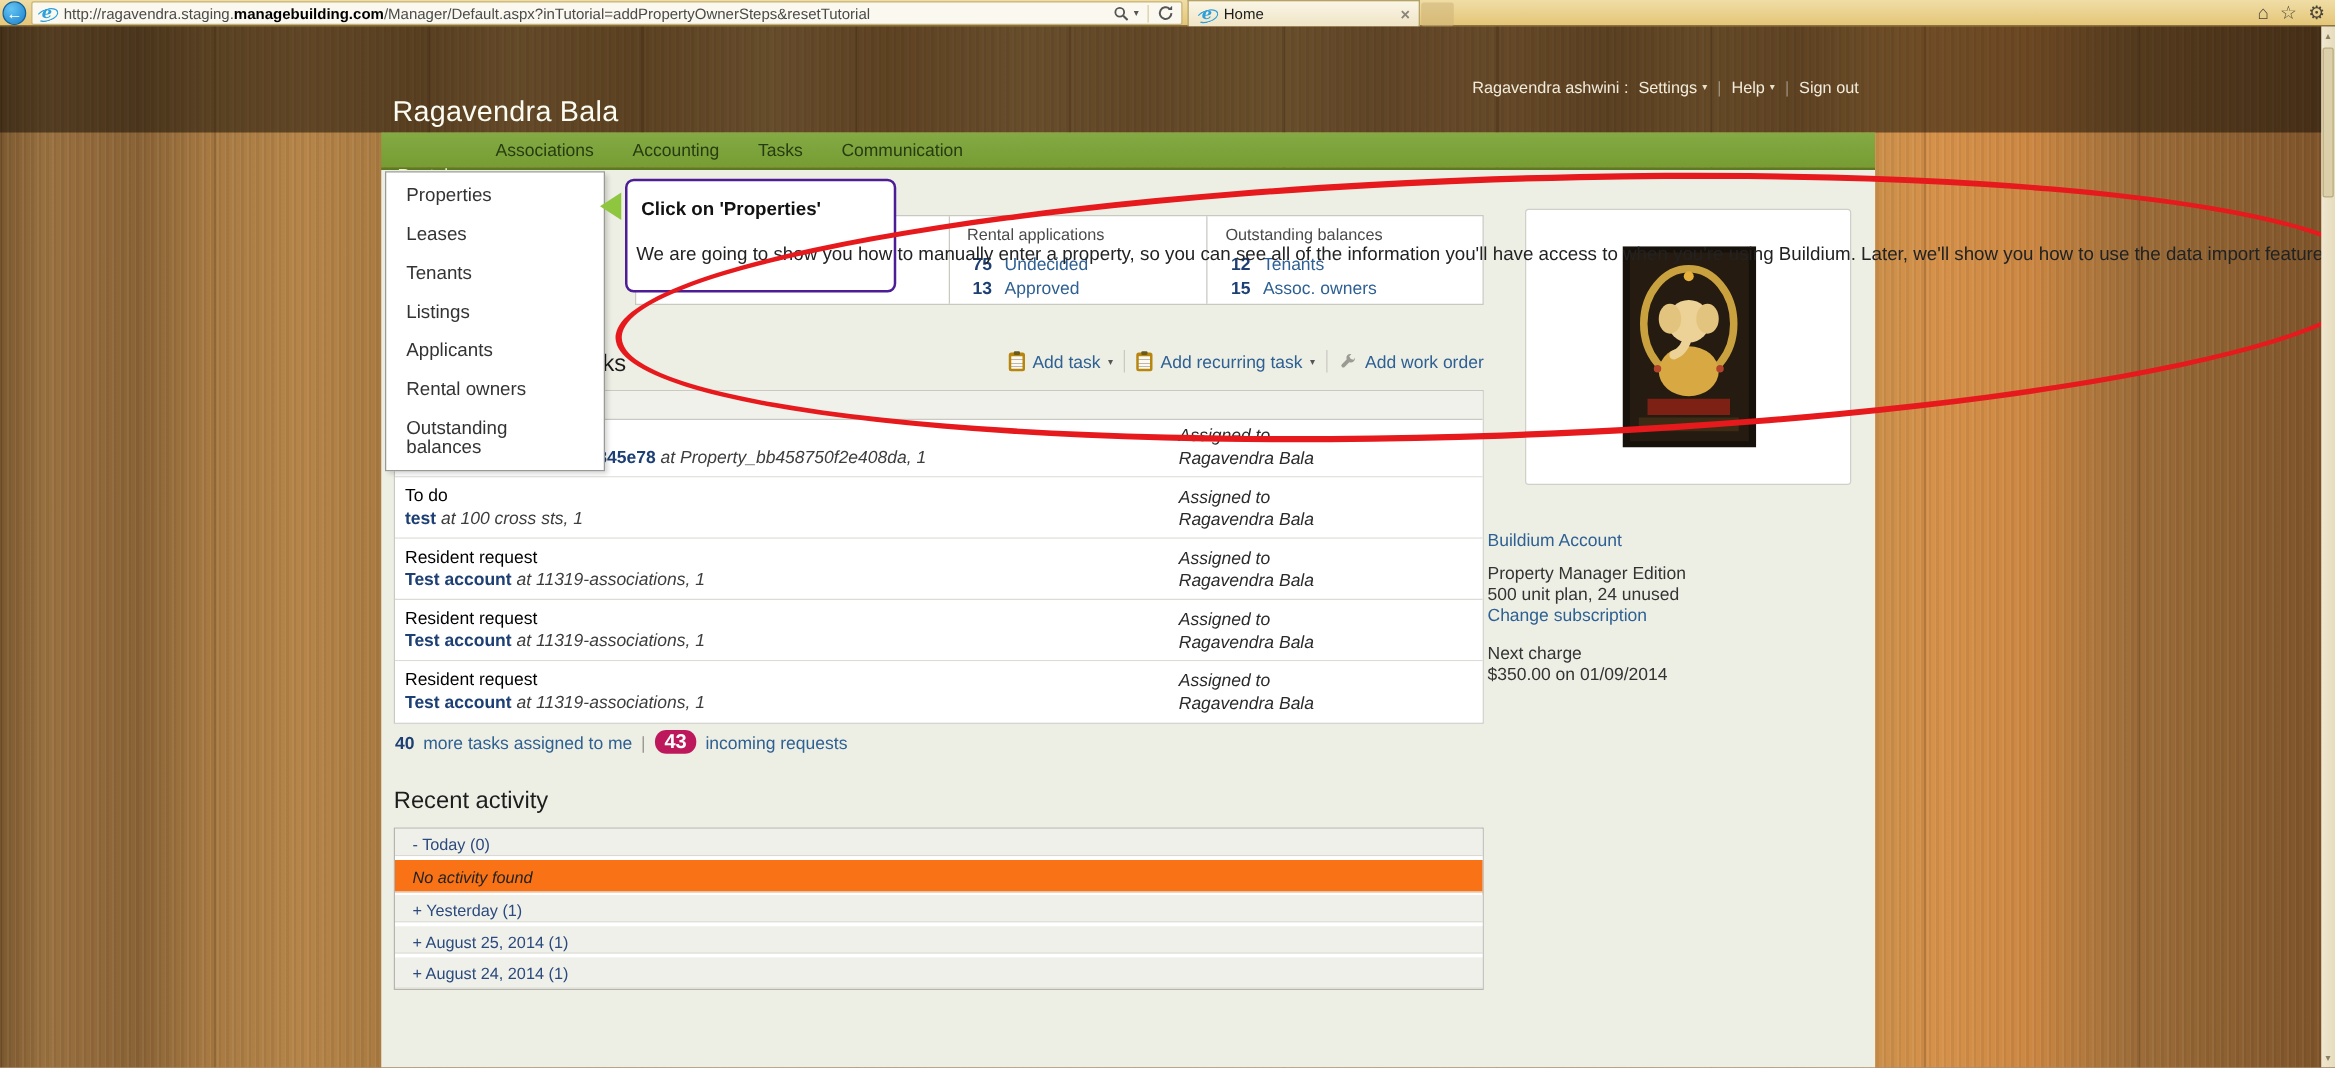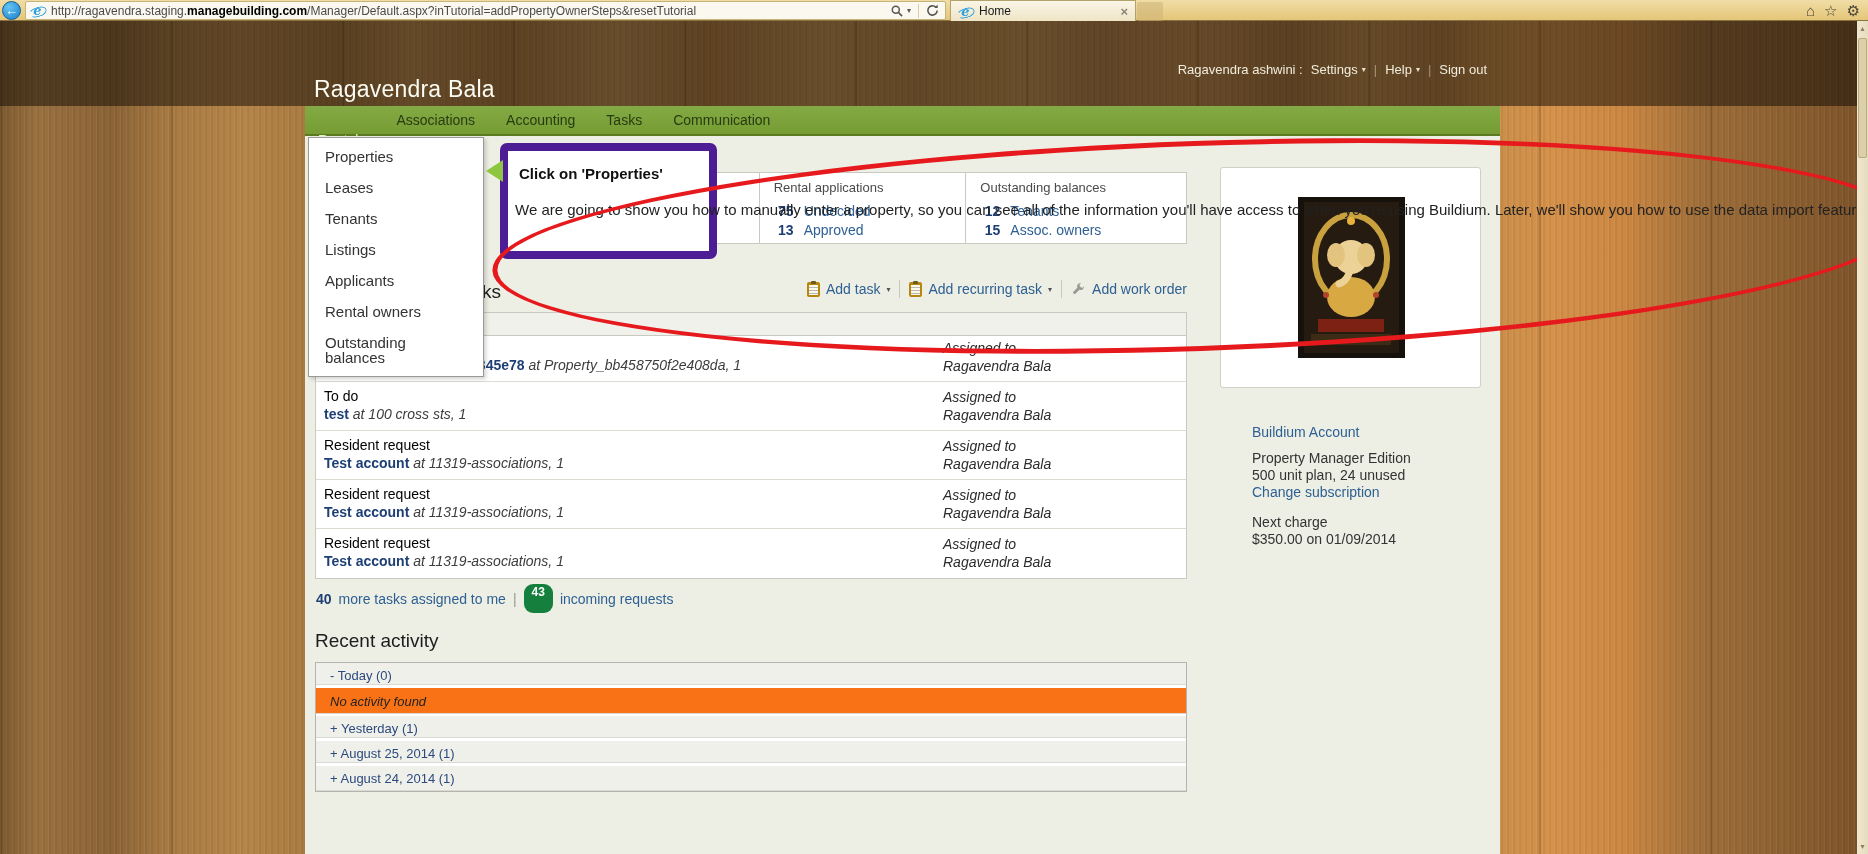--- a/index.html
+++ b/index.html
@@ -101,49 +101,49 @@
   .t-left { flex:1; }
   .t-cat { font-size:14px; color:#000000; line-height:18px; min-height:18px; }
   .t-line { font-size:14px; line-height:18px; }
   .t-name { font-weight:bold; color:#1d3f74; }
   .t-loc { font-style:italic; color:#3d3d3d; }
   .t-right { width:235px; font-size:14px; font-style:italic; color:#2b2b2b; line-height:18px; padding-top:1px; }
 
   #more-line { position:absolute; left:316px; top:584px; font-size:14px; color:#2e6093; display:flex; align-items:center; gap:7px; }
   #more-line b { color:#1d3f74; }
   .pipe2 { color:#9a9a92; }
-  .badge { background:#15803d; color:#fff; font-weight:bold; font-size:12px; padding:1px 8px 14px; border-radius:9px; }
+  .badge { background:#be185d; color:#fff; font-weight:bold; font-size:16px; padding:1px 8px 0; border-radius:9px; }
 
   
   #act-title { left:315px; top:630px; }
   #activity { position:absolute; left:315px; top:662px; width:872px; background:#fff; border:1px solid #b5b5ae; padding:0; }
   .act-row { height:25px; line-height:25px; background:#f0f0eb; border-bottom:3px solid #fff;
     font-size:13px; color:#2b4a7d; padding-left:14px; box-shadow:inset 0 -1px 0 #dadad2; }
   .act-empty { height:28px; line-height:28px; background:#f97316; border-bottom:2px solid #fff;
     font-size:13px; font-style:italic; color:#222; padding-left:14px; box-shadow:inset 0 -1px 0 #dadad2; }
   .act-row.lastrow { border-bottom:none; }
 
   
   #side-card { position:absolute; left:1220px; top:167px; width:261px; height:221px; background:#fff;
     border:1px solid #d0d0c8; border-radius:3px; }
   #deity { position:absolute; left:77px; top:29px; width:107px; height:161px; display:block; }
-  #side-info { position:absolute; left:1252px; top:424px; width:250px; font-size:14px; color:#333; }
+  #side-info { position:absolute; left:1190px; top:424px; width:250px; font-size:14px; color:#333; }
   #side-info a { color:#2e6093; display:block; }
   .si-gap2 { height:14px; }
   #side-info div { line-height:17px; }
   #acct-link { margin-bottom:10px; }
 
   
   #dropdown { position:absolute; left:308px; top:137px; width:176px; background:#fff;
     border:1px solid #9a9a94; box-shadow:2px 2px 4px rgba(0,0,0,.18); z-index:50; padding:3px 0; }
   .menu-item { font-size:15px; color:#333; padding:8px 16px; line-height:15px; }
 
   
-  #tooltip { position:absolute; left:500px; top:143px; width:217px; height:116px; background:#fff;
-    border:8px solid #4c1d95; border-radius:7px; z-index:60; }
+  #tooltip { position:absolute; left:500px; top:143px; width:217px; height:91px; background:#fff;
+    border:2px solid #4c1d95; border-radius:7px; z-index:60; }
   .tt-arrow { position:absolute; left:-22px; top:9px; width:0; height:0;
     border-top:11px solid transparent; border-bottom:11px solid transparent; border-right:17px solid #8ec73f; }
   .tt-title { position:absolute; left:11px; top:14px; font-size:15px; font-weight:bold; color:#111; white-space:nowrap; }
   .tt-body { position:absolute; left:7px; top:50px; font-size:15px; color:#222; white-space:nowrap; width:max-content; }
 
   
   #red-ellipse { position:absolute; left:492px; top:141px; width:1412px; height:210px;
     border:5px solid #e6191d; border-radius:50%; transform:rotate(-2deg); z-index:70; pointer-events:none; }
 
   

